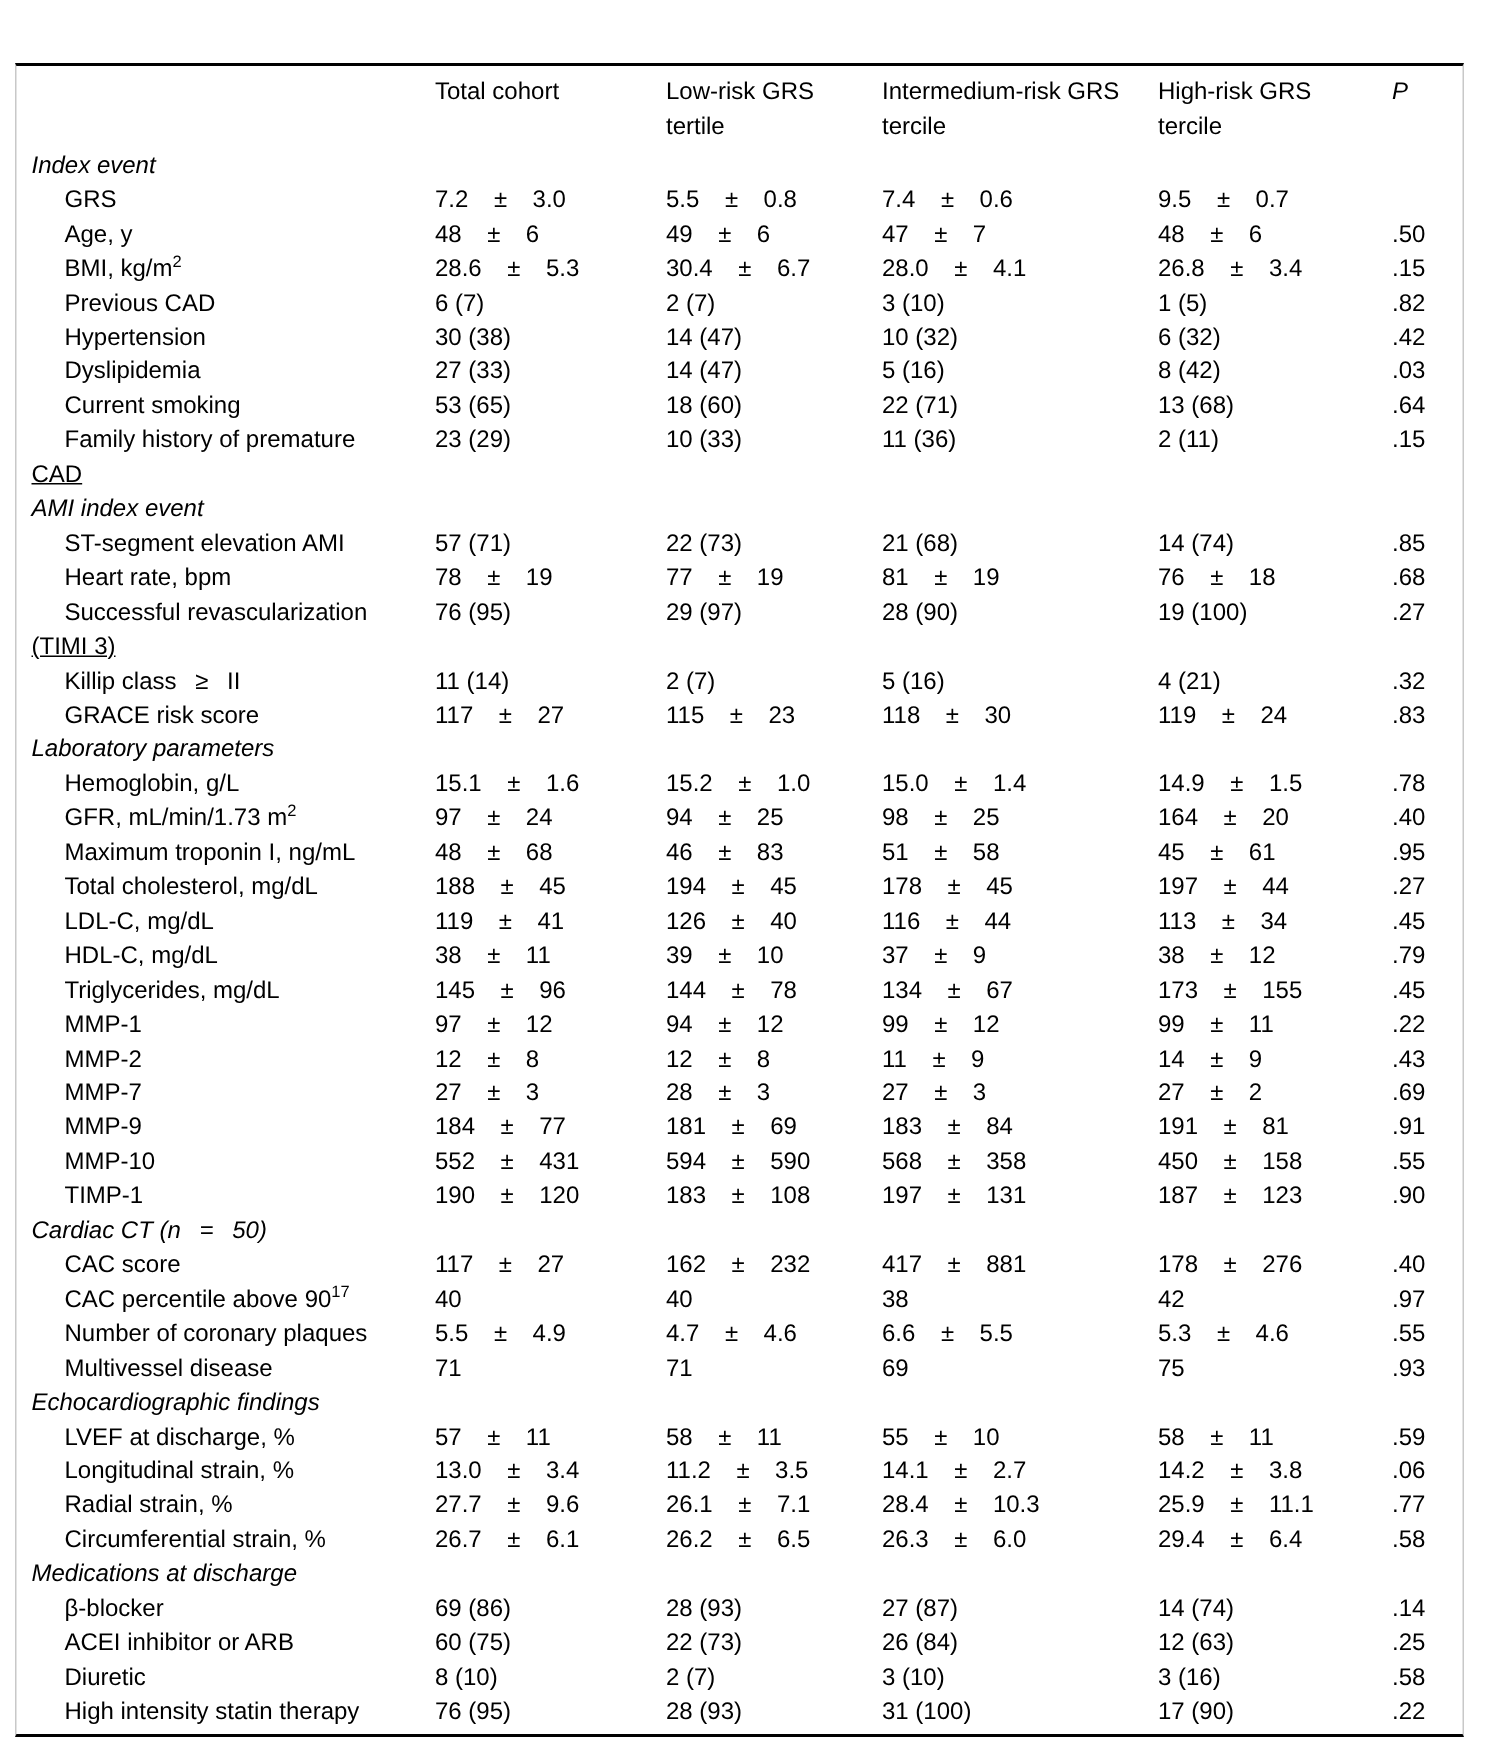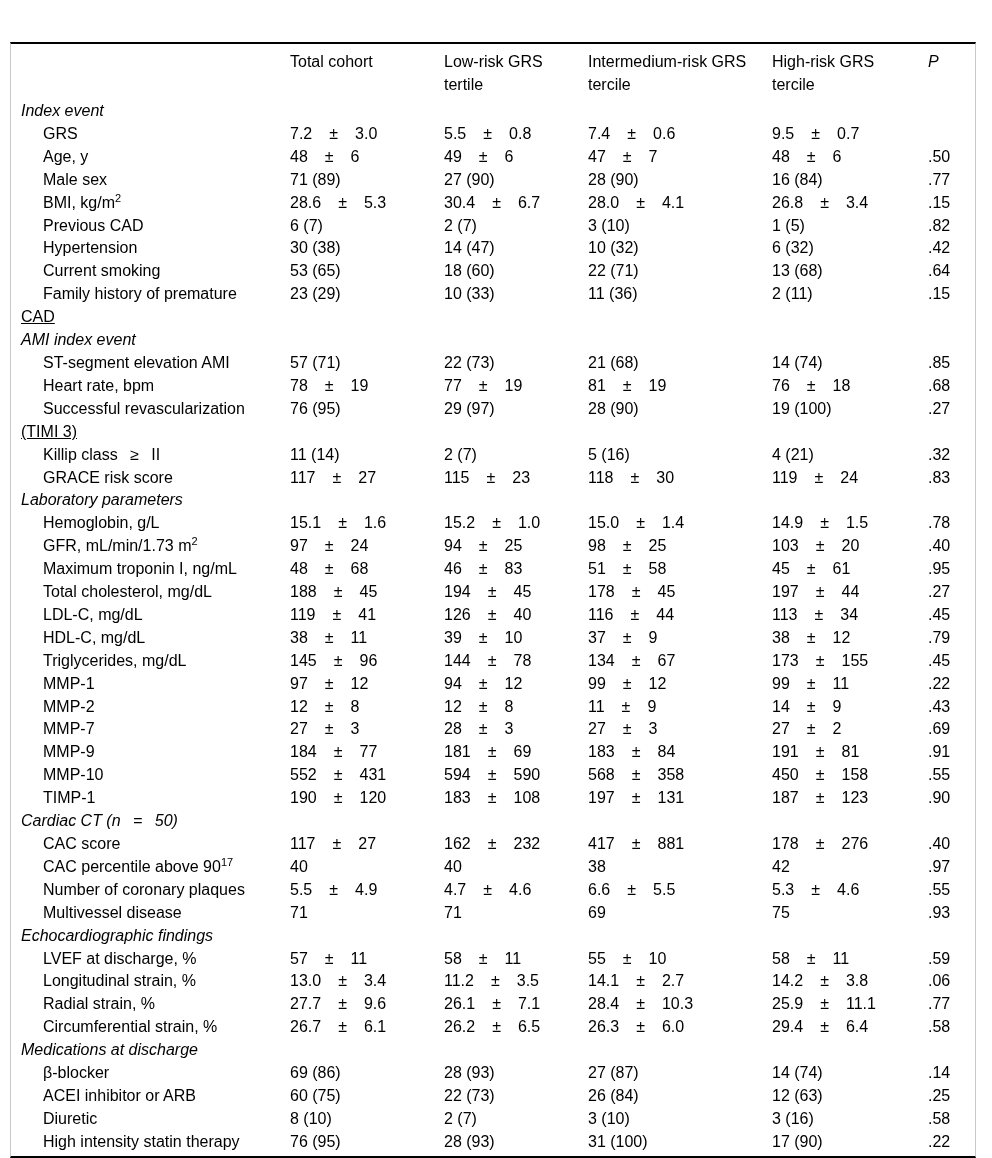--- a/index.html
+++ b/index.html
@@ -86,28 +86,20 @@
           </tr>
           <tr>
             <td class="lblcell"><span class="l1">Age, y</span></td>
             <td><span>48</span><span class="pm">±</span><span>6</span></td>
             <td><span>49</span><span class="pm">±</span><span>6</span></td>
             <td><span>47</span><span class="pm">±</span><span>7</span></td>
             <td><span>48</span><span class="pm">±</span><span>6</span></td>
             <td>.50</td>
           </tr>
           <tr>
-            <td class="lblcell"><span class="l1">Male sex</span></td>
-            <td>71 (89)</td>
-            <td>27 (90)</td>
-            <td>28 (90)</td>
-            <td>16 (84)</td>
-            <td>.77</td>
-          </tr>
-          <tr>
             <td class="lblcell"><span class="l1">BMI, kg/m</span><sup>2</sup></td>
             <td><span>28.6</span><span class="pm">±</span><span>5.3</span></td>
             <td><span>30.4</span><span class="pm">±</span><span>6.7</span></td>
             <td><span>28.0</span><span class="pm">±</span><span>4.1</span></td>
             <td><span>26.8</span><span class="pm">±</span><span>3.4</span></td>
             <td>.15</td>
           </tr>
           <tr>
             <td class="lblcell"><span class="l1">Previous CAD</span></td>
             <td>6 (7)</td>
@@ -118,20 +110,28 @@
           </tr>
           <tr>
             <td class="lblcell"><span class="l1">Hypertension</span></td>
             <td>30 (38)</td>
             <td>14 (47)</td>
             <td>10 (32)</td>
             <td>6 (32)</td>
             <td>.42</td>
           </tr>
           <tr>
+            <td class="lblcell"><span class="l1">Dyslipidemia</span></td>
+            <td>27 (33)</td>
+            <td>14 (47)</td>
+            <td>5 (16)</td>
+            <td>8 (42)</td>
+            <td>.03</td>
+          </tr>
+          <tr>
             <td class="lblcell"><span class="l1">Current smoking</span></td>
             <td>53 (65)</td>
             <td>18 (60)</td>
             <td>22 (71)</td>
             <td>13 (68)</td>
             <td>.64</td>
           </tr>
           <tr>
             <td class="lblcell"><span class="l1">Family history of premature</span><span class="l2">CAD</span></td>
             <td>23 (29)</td>
@@ -192,21 +192,21 @@
             <td><span>15.2</span><span class="pm">±</span><span>1.0</span></td>
             <td><span>15.0</span><span class="pm">±</span><span>1.4</span></td>
             <td><span>14.9</span><span class="pm">±</span><span>1.5</span></td>
             <td>.78</td>
           </tr>
           <tr>
             <td class="lblcell"><span class="l1">GFR, mL/min/1.73 m</span><sup>2</sup></td>
             <td><span>97</span><span class="pm">±</span><span>24</span></td>
             <td><span>94</span><span class="pm">±</span><span>25</span></td>
             <td><span>98</span><span class="pm">±</span><span>25</span></td>
-            <td><span>103</span><span class="pm">±</span><span>20</span></td>
+            <td><span>164</span><span class="pm">±</span><span>20</span></td>
             <td>.40</td>
           </tr>
           <tr>
             <td class="lblcell"><span class="l1">Maximum troponin I, ng/mL</span></td>
             <td><span>48</span><span class="pm">±</span><span>68</span></td>
             <td><span>46</span><span class="pm">±</span><span>83</span></td>
             <td><span>51</span><span class="pm">±</span><span>58</span></td>
             <td><span>45</span><span class="pm">±</span><span>61</span></td>
             <td>.95</td>
           </tr>

